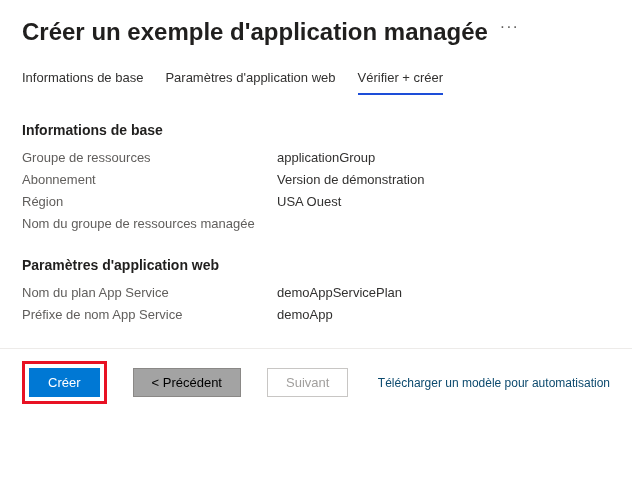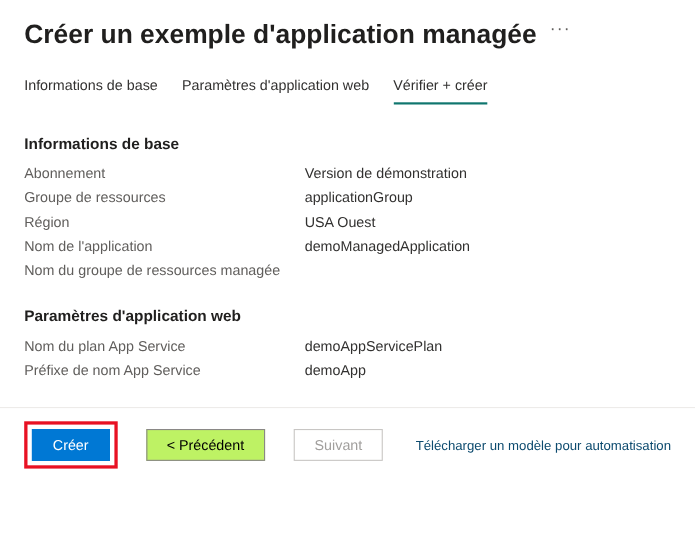--- a/index.html
+++ b/index.html
@@ -3,28 +3,28 @@
   <meta charset="utf-8">
   <style>
     * { box-sizing: border-box; margin: 0; padding: 0; }
     body { font-family: "Segoe UI", Arial, sans-serif; font-size: 13px; color: #323130; background: #fff; width: 632px; }
     .page { padding: 18px 22px 0 22px; }
     .header { display: flex; align-items: flex-start; gap: 12px; margin-bottom: 18px; }
     .title { font-size: 24px; font-weight: 600; color: #201f1e; }
     .more { color: #605e5c; font-size: 16px; letter-spacing: 1px; }
     .tabs { display: flex; gap: 22px; border-bottom: 1px solid transparent; margin-bottom: 26px; }
     .tab { padding: 6px 0 8px 0; font-size: 13px; color: #323130; cursor: pointer; border-bottom: 2px solid transparent; }
-    .tab.active { border-bottom: 2px solid #0f766e; font-weight: 400; }
+    .tab.active { border-bottom: 2px solid #1d4ed8; font-weight: 400; }
     .section-title { font-size: 14px; font-weight: 600; margin-bottom: 12px; color: #201f1e; }
     .kv-row { display: flex; margin-bottom: 7px; font-size: 13px; }
     .kv-key { width: 255px; color: #605e5c; flex-shrink: 0; }
     .kv-val { color: #323130; }
     .section { margin-bottom: 26px; }
     .footer { display: flex; align-items: center; gap: 26px; padding: 12px 22px 16px 22px; border-top: 1px solid #edebe9; }
-    .btn { font-size: 13px; padding: 6px 18px; border: 1px solid #8a8886; background: #bef264; cursor: pointer; font-family: inherit; }
+    .btn { font-size: 13px; padding: 6px 18px; border: 1px solid #8a8886; background: #a3a3a3; cursor: pointer; font-family: inherit; }
     .btn-primary { background: #0078d4; color: #fff; border-color: #0078d4; }
     .btn-disabled { color: #a19f9d; border-color: #c8c6c4; background: #fff; cursor: default; }
     .highlight-box { border: 3px solid #e81123; padding: 4px; display: inline-flex; }
     .link { color: #0c4a6e; font-size: 12px; margin-left: auto; cursor: pointer; text-align: center; }
   </style>
 </head>
 <body>
 
 <div class="page">
   <div class="header">
@@ -34,34 +34,30 @@
 
   <div class="tabs">
     <div class="tab">Informations de base</div>
     <div class="tab">Paramètres d'application web</div>
     <div class="tab active">Vérifier + créer</div>
   </div>
 
   <div class="section">
     <div class="section-title">Informations de base</div>
     <div class="kv-row">
+      <div class="kv-key">Groupe de ressources</div>
+      <div class="kv-val">applicationGroup</div>
+    </div>
+    <div class="kv-row">
       <div class="kv-key">Abonnement</div>
       <div class="kv-val">Version de démonstration</div>
     </div>
     <div class="kv-row">
-      <div class="kv-key">Groupe de ressources</div>
-      <div class="kv-val">applicationGroup</div>
-    </div>
-    <div class="kv-row">
       <div class="kv-key">Région</div>
       <div class="kv-val">USA Ouest</div>
-    </div>
-    <div class="kv-row">
-      <div class="kv-key">Nom de l'application</div>
-      <div class="kv-val">demoManagedApplication</div>
     </div>
     <div class="kv-row">
       <div class="kv-key">Nom du groupe de ressources managée</div>
     </div>
   </div>
 
   <div class="section">
     <div class="section-title">Paramètres d'application web</div>
     <div class="kv-row">
       <div class="kv-key">Nom du plan App Service</div>

